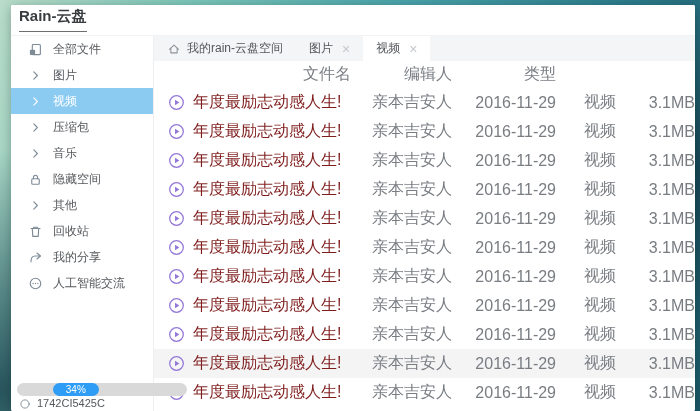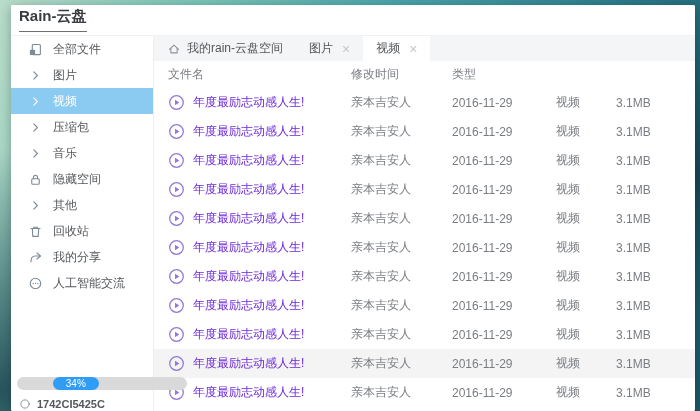--- a/index.html
+++ b/index.html
@@ -44,54 +44,54 @@
   }
   .side-item{
     height:26px;display:flex;align-items:center;gap:10px;
     padding-left:16px;font-size:12px;color:#55585c;cursor:pointer;white-space:nowrap;
   }
   .side-item .icon{width:16px;color:#7e8b97;}
   .side-item .icon svg{width:15px;height:15px;}
   .side-item.active{background:var(--active,#8bcaf1);color:#fff;}
   .side-item.active .icon{color:#fff;}
   .progress-track{
-    position:absolute;left:6px;bottom:21px;width:134px;height:13px;
+    position:absolute;left:6px;bottom:15px;width:134px;height:13px;
     background:#d9d9d9;border-radius:7px;padding-left:36px;
   }
   .progress-fill{
     height:100%;background:var(--progress,#2f9df5);border-radius:7px;
     display:flex;align-items:center;justify-content:center;
     color:#fff;font-size:10px;line-height:1;
   }
   .sidebar-footer{
     position:absolute;left:8px;bottom:1px;height:13px;
-    display:flex;align-items:center;gap:6px;font-size:11px;color:#55585c;cursor:pointer;font-weight:bold;
+    display:flex;gap:6px;font-size:11px;color:#55585c;cursor:pointer;
   }
   .sidebar-footer .icon svg{width:12px;height:12px;color:#7e8b97;}
   .content{flex:1;display:flex;flex-direction:column;min-width:0;background:#fff;}
   .tabbar{flex:0 0 25px;height:25px;background:#f4f5f6;display:flex;align-items:stretch;}
   .tab{
     display:flex;align-items:center;gap:6px;padding:0 13px;
     font-size:12px;color:#54575b;cursor:pointer;white-space:nowrap;
   }
   .tab .icon{color:#8a9197;}
   .tab .icon svg{width:14px;height:14px;}
   .tab.active{background:#fff;}
   .tab-close{color:#c3c7cb;font-size:14px;line-height:1;margin-left:3px;cursor:pointer;}
   .thead,.row{
     display:grid;grid-template-columns:197px 101px 104px 60px 1fr;
-    align-items:center;font-size:12px;
+    align-items:center;font-size:16px;text-align:right;
   }
   .thead{flex:0 0 27px;height:27px;color:#7a7e83;}
   .thead .first{padding-left:14px;}
   .tbody{flex:1;overflow:hidden;}
   .row{height:29px;color:#797d82;cursor:default;}
   .row.hl{background:#f4f4f5;}
   .name-cell{display:flex;align-items:center;gap:8px;padding-left:14px;min-width:0;}
-  .fname{color:#6d28d9;white-space:nowrap;overflow:hidden;cursor:pointer;}
+  .fname{color:#7f1d1d;white-space:nowrap;overflow:hidden;cursor:pointer;}
   .play{color:var(--play,#9478d8);}
   .play svg{width:17px;height:17px;}
 </style>
 </head>
 <body>
 
 <div class="desktop">
   <div class="window">
 
     <div class="titlebar">
@@ -220,21 +220,21 @@
               <span>图片</span>
               <span class="tab-close">×</span>
             </div>
             <div class="tab active">
               <span>视频</span>
               <span class="tab-close">×</span>
             </div>
           </div>
         <div class="thead" id="thead">
             <div class="cell first">文件名</div>
-            <div class="cell">修改时间</div>
+            <div class="cell">编辑人</div>
             <div class="cell">类型</div>
           </div>
         <div class="tbody" id="tbody">
             <div class="row">
               <div class="name-cell">
                 <span class="icon play">
                   <svg viewBox="0 0 16 16" fill="none" stroke="currentColor" stroke-width="1.2" stroke-linecap="round" stroke-linejoin="round">
                     <circle cx="8" cy="8" r="6.4"></circle>
                     <path d="M6.6 5.4 10.7 8 6.6 10.6z" fill="currentColor" stroke="none"></path>
                   </svg>

